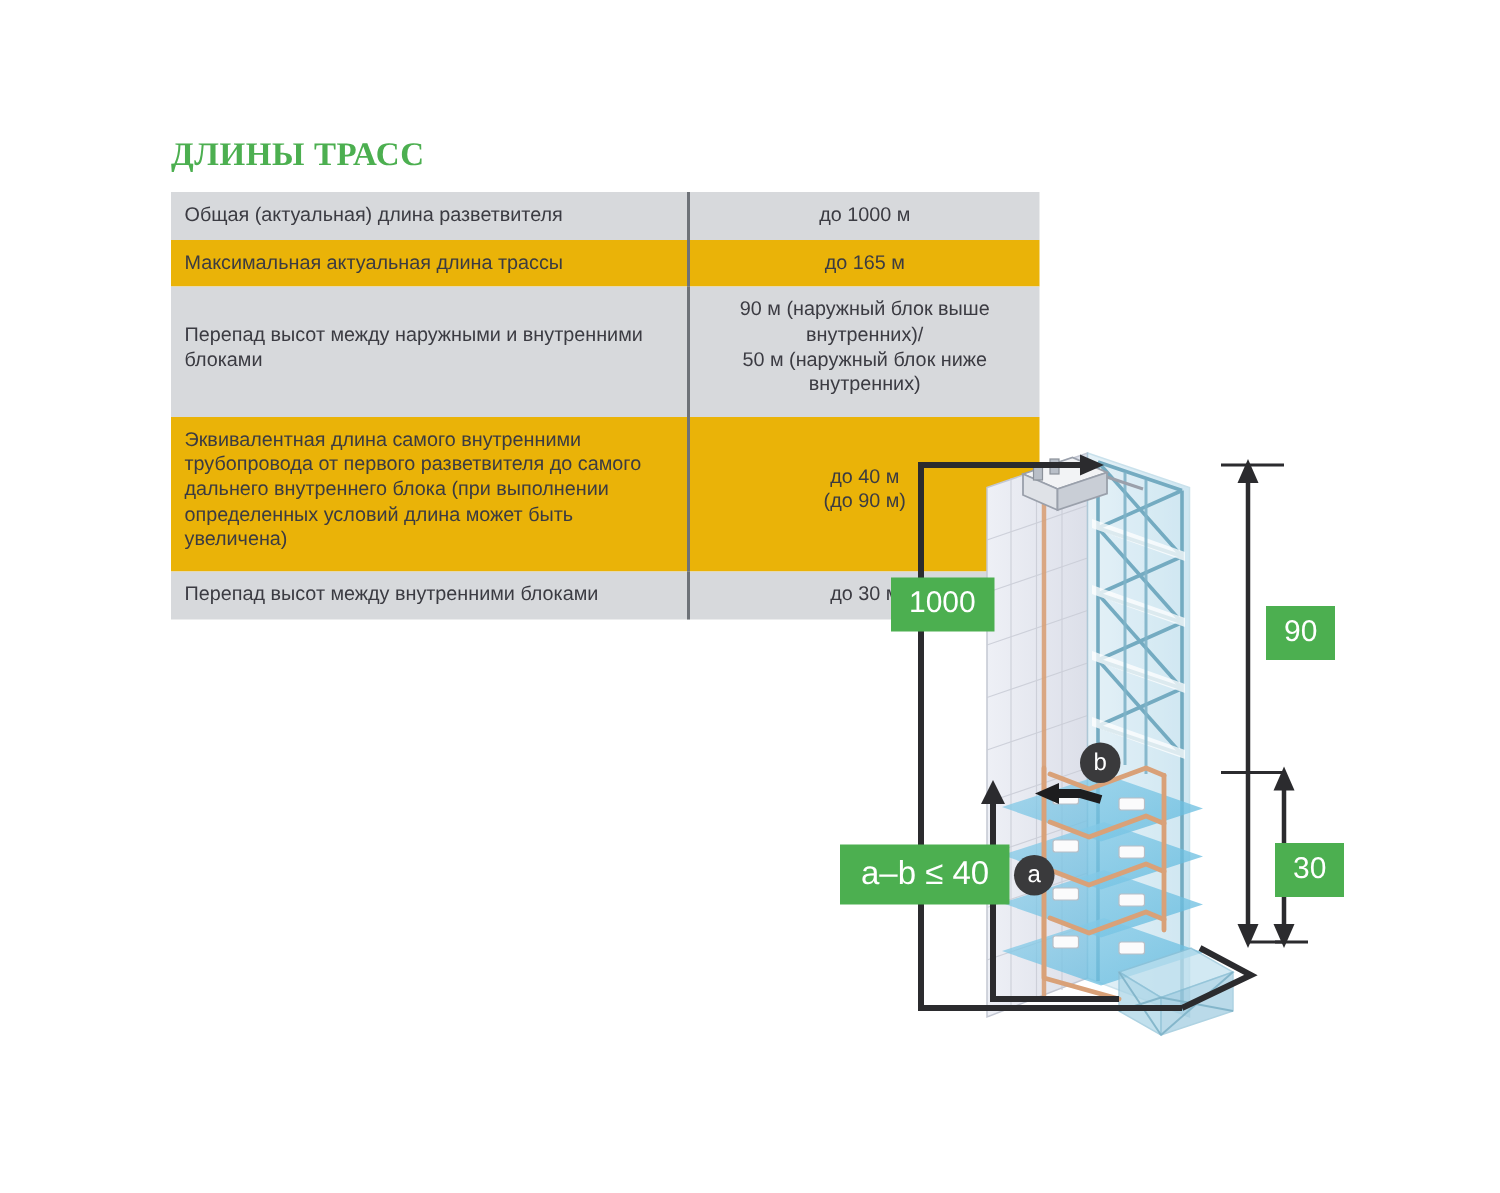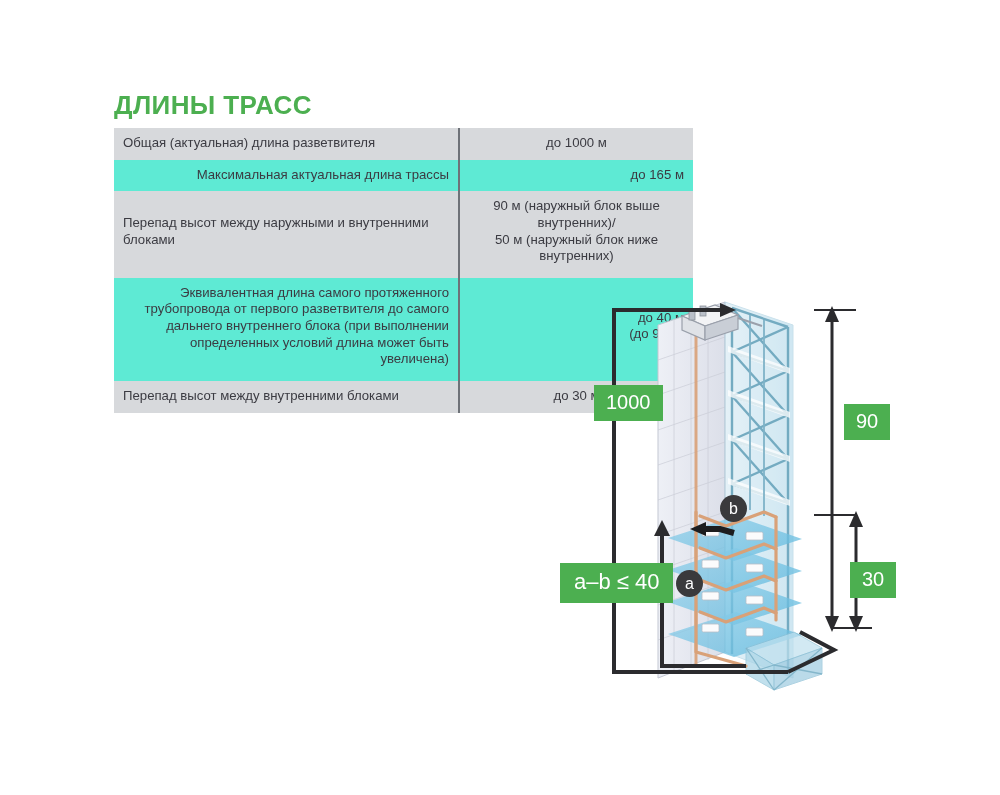--- a/index.html
+++ b/index.html
@@ -15,46 +15,47 @@
     overflow: hidden;
     font-family: "Liberation Sans", "DejaVu Sans", sans-serif;
     color: #3b3b42;
   }
 
   
   .page-title {
     position: absolute;
     left: 114px;
     top: 90px;
-    font-size: 26px;
+    font-size: 22px;
     font-weight: bold;
     letter-spacing: 0.4px;
     color: #4caf50;
     text-transform: uppercase;
     white-space: nowrap;
+    font-family: Liberation Serif, serif;
   }
 
   
   .spec-table {
     position: absolute;
     left: 114px;
     top: 128px;
     width: 541px;
     border-collapse: collapse;
     table-layout: fixed;
   }
   .spec-table td {
     vertical-align: middle;
     font-size: 13.2px;
     line-height: 1.26;
     padding: 7px 9px 8px 9px;
     border: 0;
   }
   .spec-table tr.shaded td { background: #d7d9dc; }
-  .spec-table tr.plain td  { background: #5eead4; text-align: right; }
+  .spec-table tr.plain td  { background: #eab308; }
   .spec-table td.c-label {
     width: 326px;
     text-align: left;
     color: #3b3b42;
   }
   .spec-table td.c-value {
     width: 215px;
     text-align: center;
     color: #3b3b42;
     border-left: 2px solid #6e7278;
@@ -123,21 +124,21 @@
       <td class="c-value">до 165 м</td>
     </tr>
 
     <tr class="shaded">
       <td class="c-label tall">Перепад высот между наружными и внутренними блоками</td>
       <td class="c-value tall" style="white-space: pre-line;">90 м (наружный блок выше внутренних)/
 50 м (наружный блок ниже внутренних)</td>
     </tr>
 
     <tr class="plain">
-      <td class="c-label tall">Эквивалентная длина самого протяженного трубопровода от первого разветвителя до самого дальнего внутреннего блока (при выполнении определенных условий длина может быть увеличена)</td>
+      <td class="c-label tall">Эквивалентная длина самого внутренними трубопровода от первого разветвителя до самого дальнего внутреннего блока (при выполнении определенных условий длина может быть увеличена)</td>
       <td class="c-value tall" style="white-space: pre-line;">до 40 м
 (до 90 м)</td>
     </tr>
 
     <tr class="shaded">
       <td class="c-label">Перепад высот между внутренними блоками</td>
       <td class="c-value">до 30 м</td>
     </tr>
 
   </tbody>

